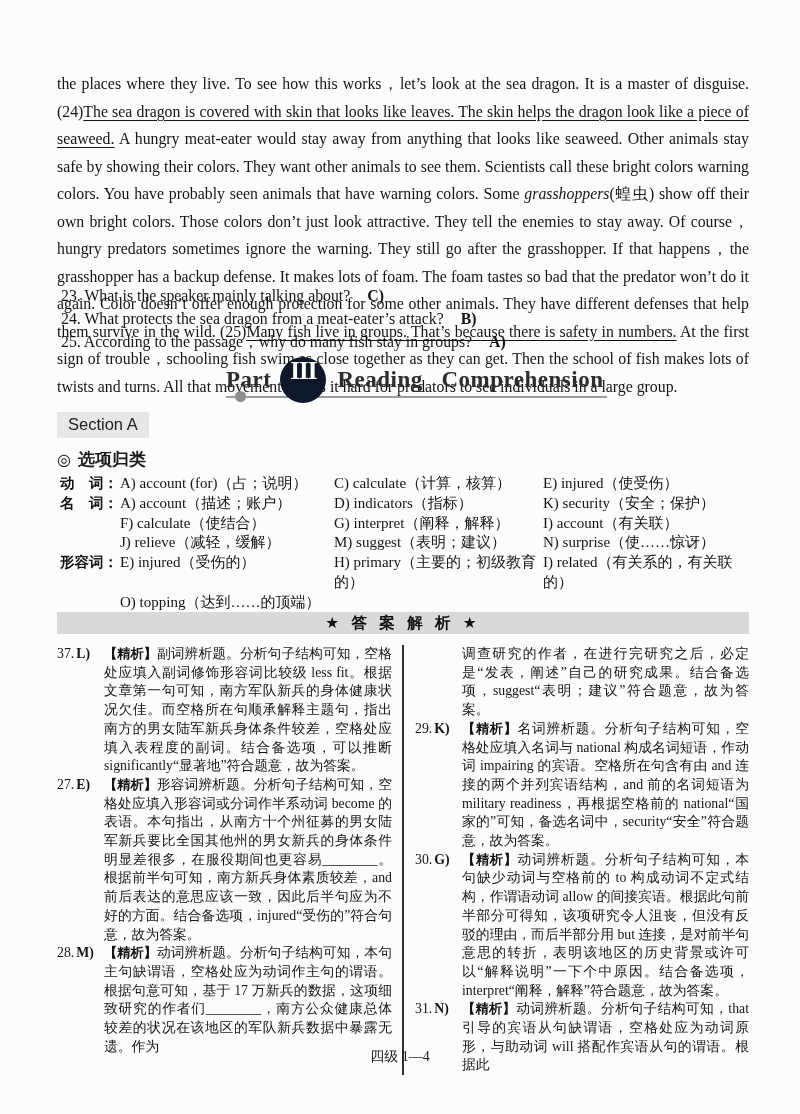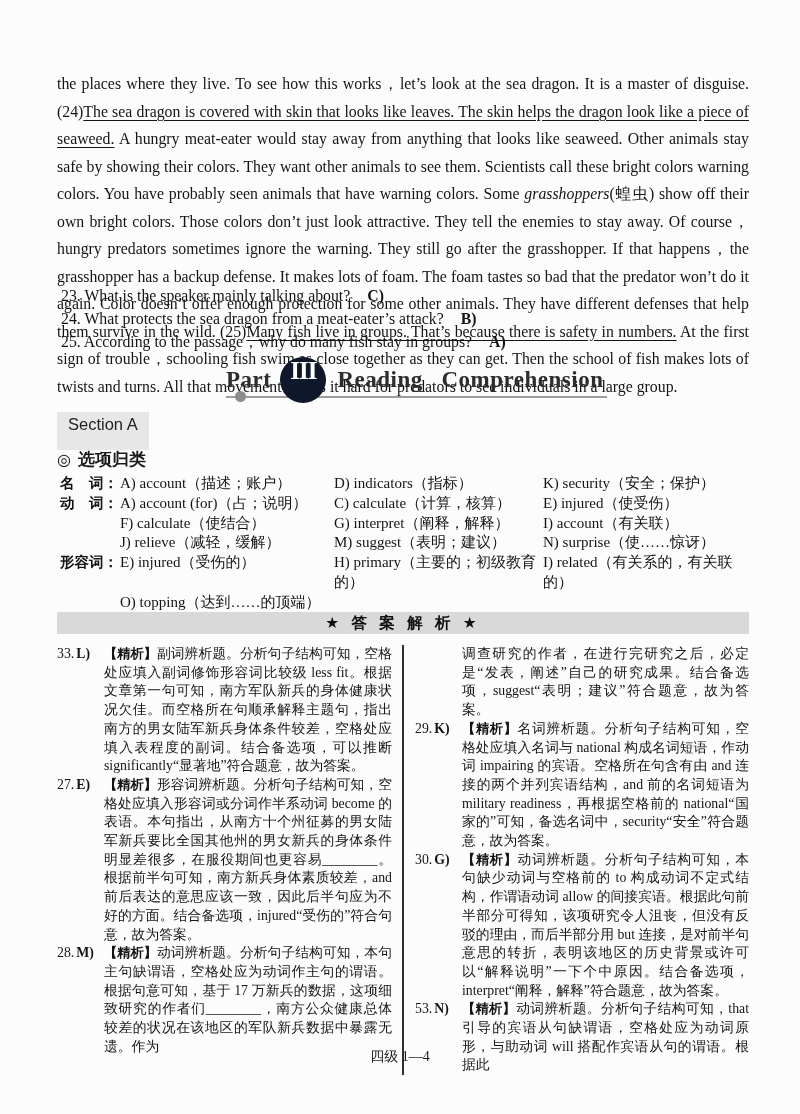--- a/index.html
+++ b/index.html
@@ -31,21 +31,21 @@
   .ph-circle {
     position:relative; z-index:1; width:46px; height:46px; border-radius:50%;
     background:#0f172a; color:#ffffff; display:flex; justify-content:center;
     font-size:25px; font-weight:bold; margin-right:11px; letter-spacing:-1px;
   }
   .ph-title { white-space:pre; }
 
   
   .section-a {
     position:absolute; left:57px; top:412px; background:#e7e7e7; color:#222;
-    font-family:"Liberation Sans","DejaVu Sans",sans-serif; font-size:16.5px; padding:3px 11px 16px;
+    font-family:"Liberation Sans","DejaVu Sans",sans-serif; font-size:16.5px; padding:3px 11px 4px;
   }
 
   
   .wc-heading {
     position:absolute; left:57px; top:448px; font-weight:bold; font-size:17px;
     font-family:"Liberation Sans","DejaVu Sans",sans-serif; color:#1b1b1b;
   }
   .wc-heading .wc-icon { font-weight:normal; margin-right:7px; font-size:16px; }
 
   
@@ -107,32 +107,32 @@
   </div>
 
   <div class="section-a">Section A</div>
 
   <div class="wc-heading">
     <span class="wc-icon">◎</span><span>选项归类</span>
   </div>
 
   <div class="wordlist">
     <div class="wl-row">
+      <span class="wl-label">动　词：</span>
+      <span class="wl-c1">A) account (for)（占；说明）</span>
+      <span class="wl-c2">C) calculate（计算，核算）</span>
+      <span class="wl-c3">E) injured（使受伤）</span>
+    </div>
+    <div class="wl-row">
       <span class="wl-label">名　词：</span>
       <span class="wl-c1">A) account（描述；账户）</span>
       <span class="wl-c2">D) indicators（指标）</span>
       <span class="wl-c3">K) security（安全；保护）</span>
     </div>
     <div class="wl-row">
-      <span class="wl-label">动　词：</span>
-      <span class="wl-c1">A) account (for)（占；说明）</span>
-      <span class="wl-c2">C) calculate（计算，核算）</span>
-      <span class="wl-c3">E) injured（使受伤）</span>
-    </div>
-    <div class="wl-row">
       <span class="wl-label"></span>
       <span class="wl-c1">F) calculate（使结合）</span>
       <span class="wl-c2">G) interpret（阐释，解释）</span>
       <span class="wl-c3">I)  account（有关联）</span>
     </div>
     <div class="wl-row">
       <span class="wl-label"></span>
       <span class="wl-c1">J) relieve（减轻，缓解）</span>
       <span class="wl-c2">M) suggest（表明；建议）</span>
       <span class="wl-c3">N) surprise（使……惊讶）</span>
@@ -155,21 +155,21 @@
       <span class="wl-c2">L) significantly（显著地）</span>
       <span class="wl-c3"></span>
     </div>
   </div>
 
   <div class="answer-bar">★ 答 案 解 析 ★</div>
 
   <div class="analysis">
     <div class="an-col">
       <div class="an-item">
-        <span class="an-num"><span>33.</span><b>L)</b></span>
+        <span class="an-num"><span>37.</span><b>L)</b></span>
         <b class="an-tag">【精析】</b><span>副词辨析题。分析句子结构可知，空格处应填入副词修饰形容词比较级 less fit。根据文章第一句可知，南方军队新兵的身体健康状况欠佳。而空格所在句顺承解释主题句，指出南方的男女陆军新兵身体条件较差，空格处应填入表程度的副词。结合备选项，可以推断 significantly“显著地”符合题意，故为答案。</span>
       </div>
       <div class="an-item">
         <span class="an-num"><span>27.</span><b>E)</b></span>
         <b class="an-tag">【精析】</b><span>形容词辨析题。分析句子结构可知，空格处应填入形容词或分词作半系动词 become 的表语。本句指出，从南方十个州征募的男女陆军新兵要比全国其他州的男女新兵的身体条件明显差很多，在服役期间也更容易________。根据前半句可知，南方新兵身体素质较差，and 前后表达的意思应该一致，因此后半句应为不好的方面。结合备选项，injured“受伤的”符合句意，故为答案。</span>
       </div>
       <div class="an-item">
         <span class="an-num"><span>28.</span><b>M)</b></span>
         <b class="an-tag">【精析】</b><span>动词辨析题。分析句子结构可知，本句主句缺谓语，空格处应为动词作主句的谓语。根据句意可知，基于 17 万新兵的数据，这项细致研究的作者们________，南方公众健康总体较差的状况在该地区的军队新兵数据中暴露无遗。作为</span>
       </div>
@@ -182,21 +182,21 @@
       </div>
       <div class="an-item">
         <span class="an-num"><span>29.</span><b>K)</b></span>
         <b class="an-tag">【精析】</b><span>名词辨析题。分析句子结构可知，空格处应填入名词与 national 构成名词短语，作动词 impairing 的宾语。空格所在句含有由 and 连接的两个并列宾语结构，and 前的名词短语为 military readiness，再根据空格前的 national“国家的”可知，备选名词中，security“安全”符合题意，故为答案。</span>
       </div>
       <div class="an-item">
         <span class="an-num"><span>30.</span><b>G)</b></span>
         <b class="an-tag">【精析】</b><span>动词辨析题。分析句子结构可知，本句缺少动词与空格前的 to 构成动词不定式结构，作谓语动词 allow 的间接宾语。根据此句前半部分可得知，该项研究令人沮丧，但没有反驳的理由，而后半部分用 but 连接，是对前半句意思的转折，表明该地区的历史背景或许可以“解释说明”一下个中原因。结合备选项，interpret“阐释，解释”符合题意，故为答案。</span>
       </div>
       <div class="an-item">
-        <span class="an-num"><span>53.</span><b>N)</b></span>
+        <span class="an-num"><span>31.</span><b>N)</b></span>
         <b class="an-tag">【精析】</b><span>动词辨析题。分析句子结构可知，that 引导的宾语从句缺谓语，空格处应为动词原形，与助动词 will 搭配作宾语从句的谓语。根据此</span>
       </div>
     </div>
   </div>
 
   <div class="page-footer">四级 1—4</div>
 
 </div>
 
 </body></html>

